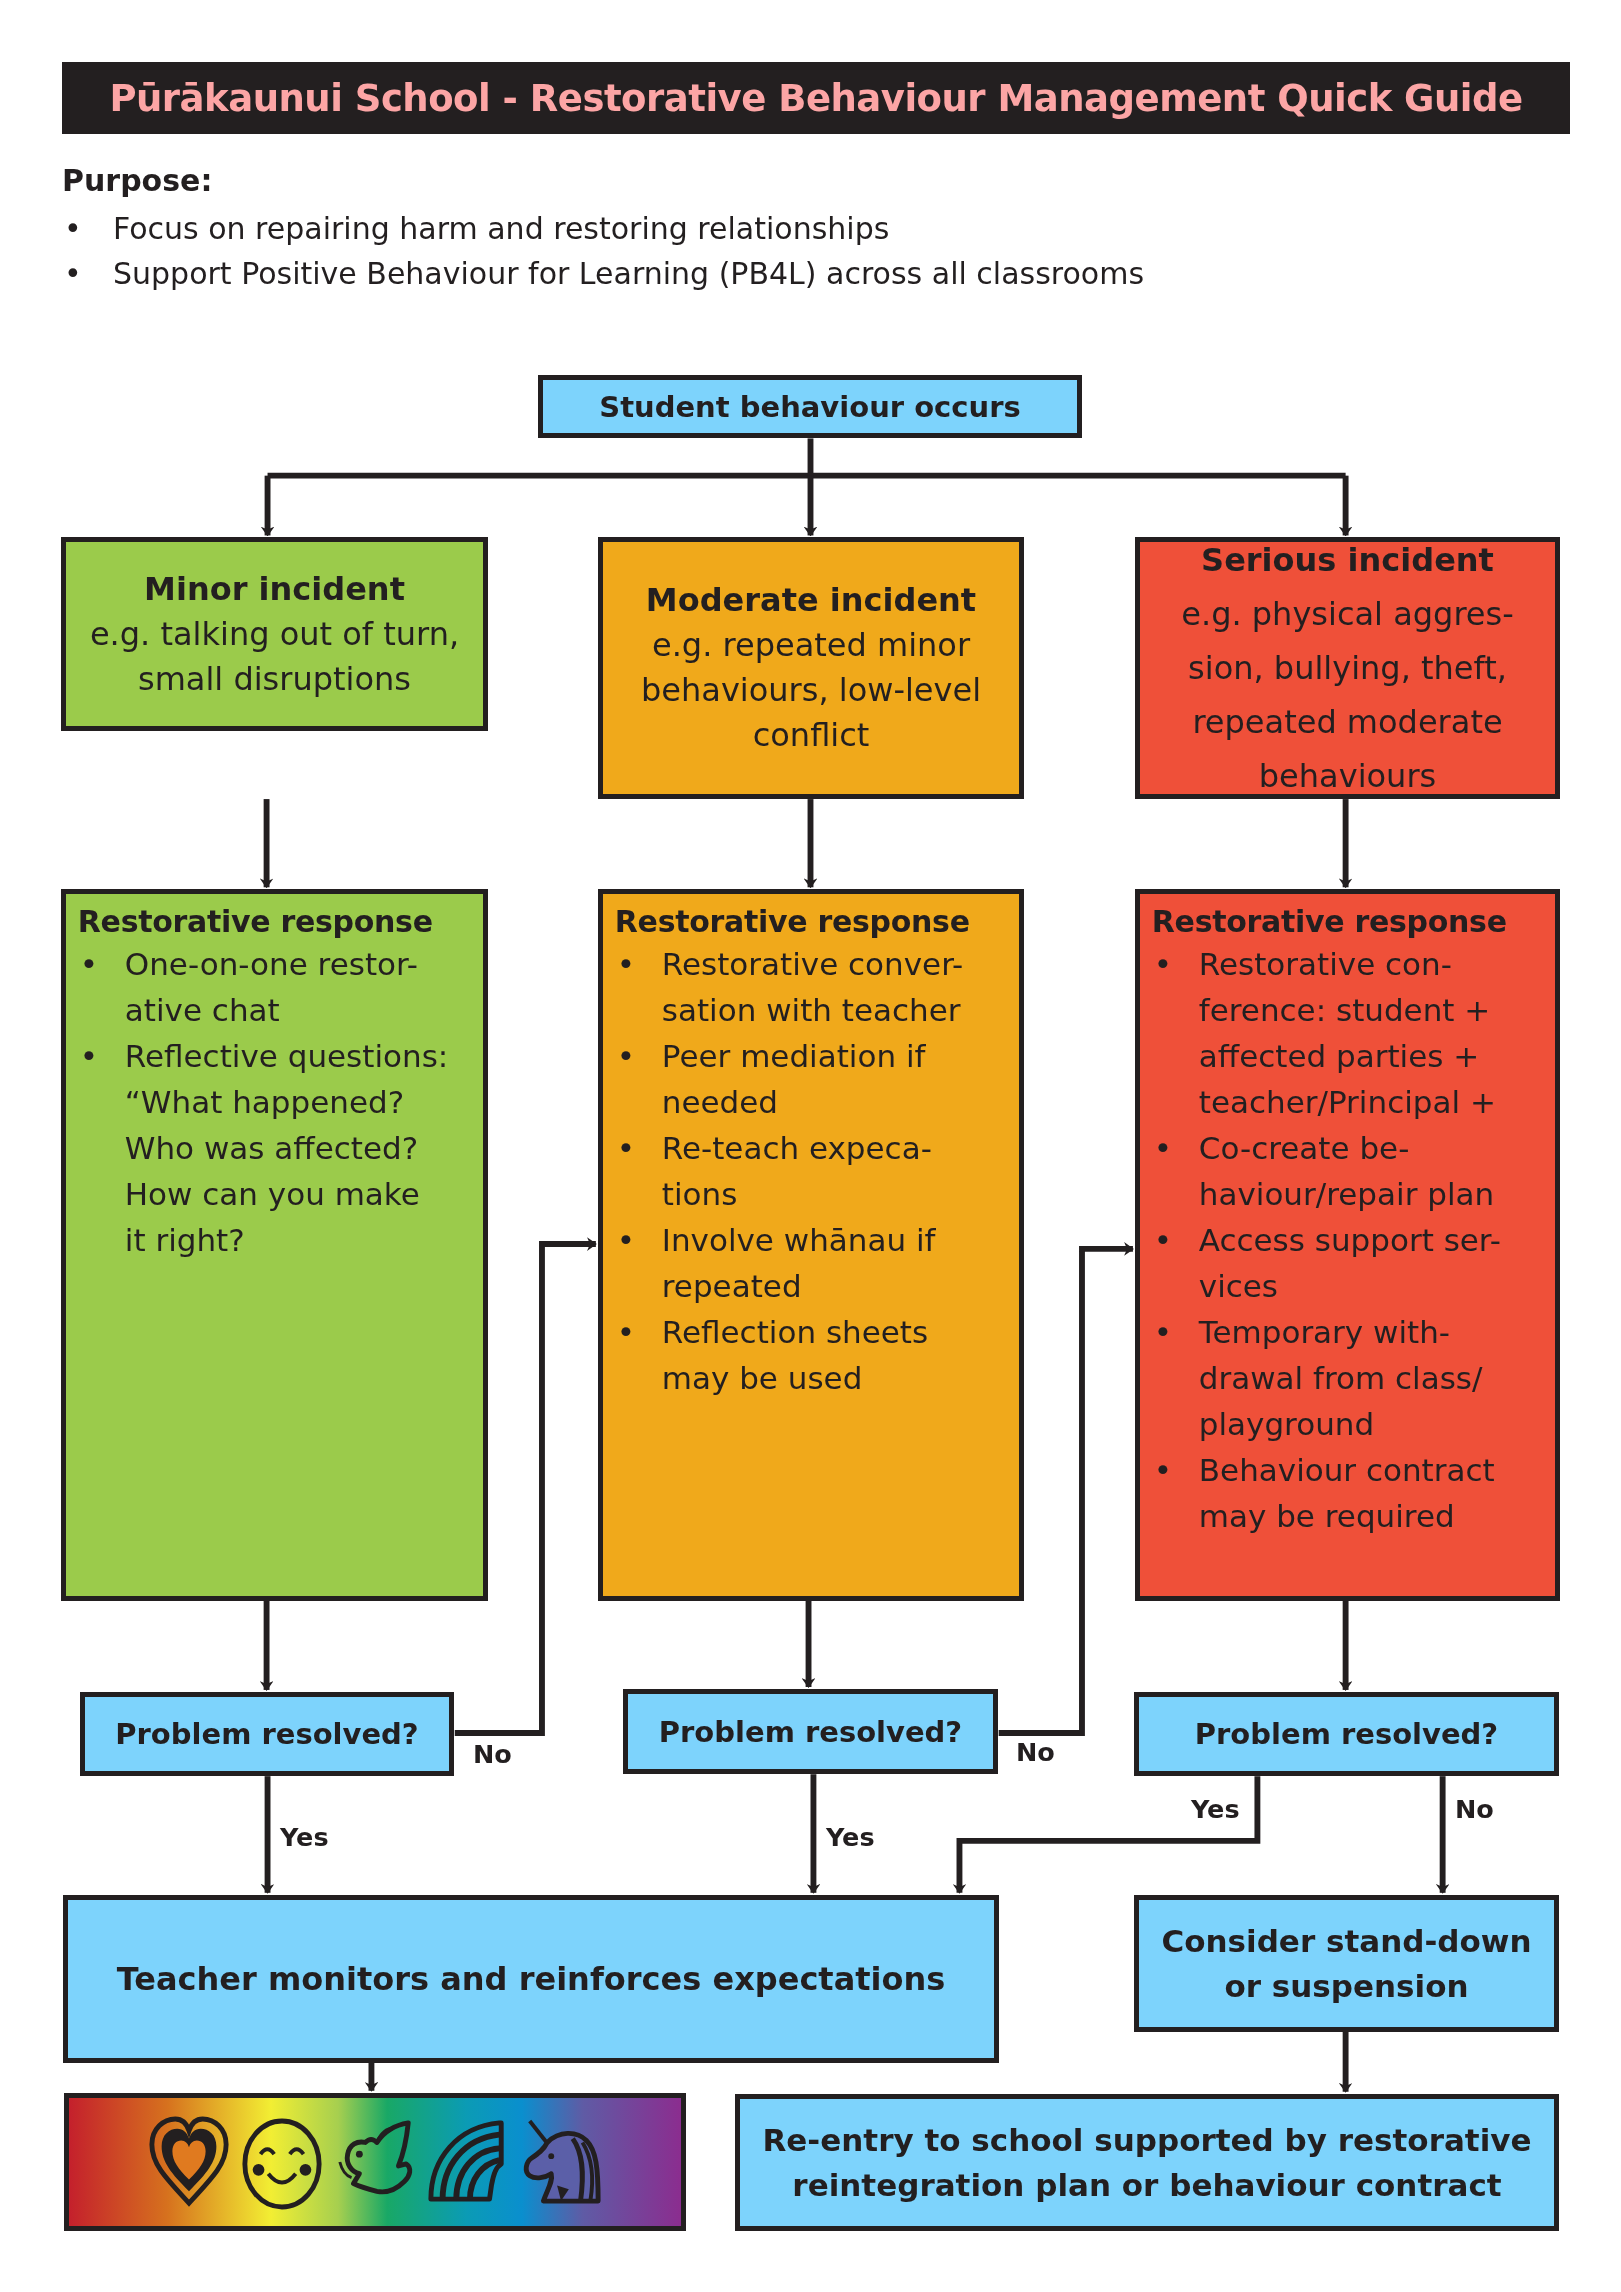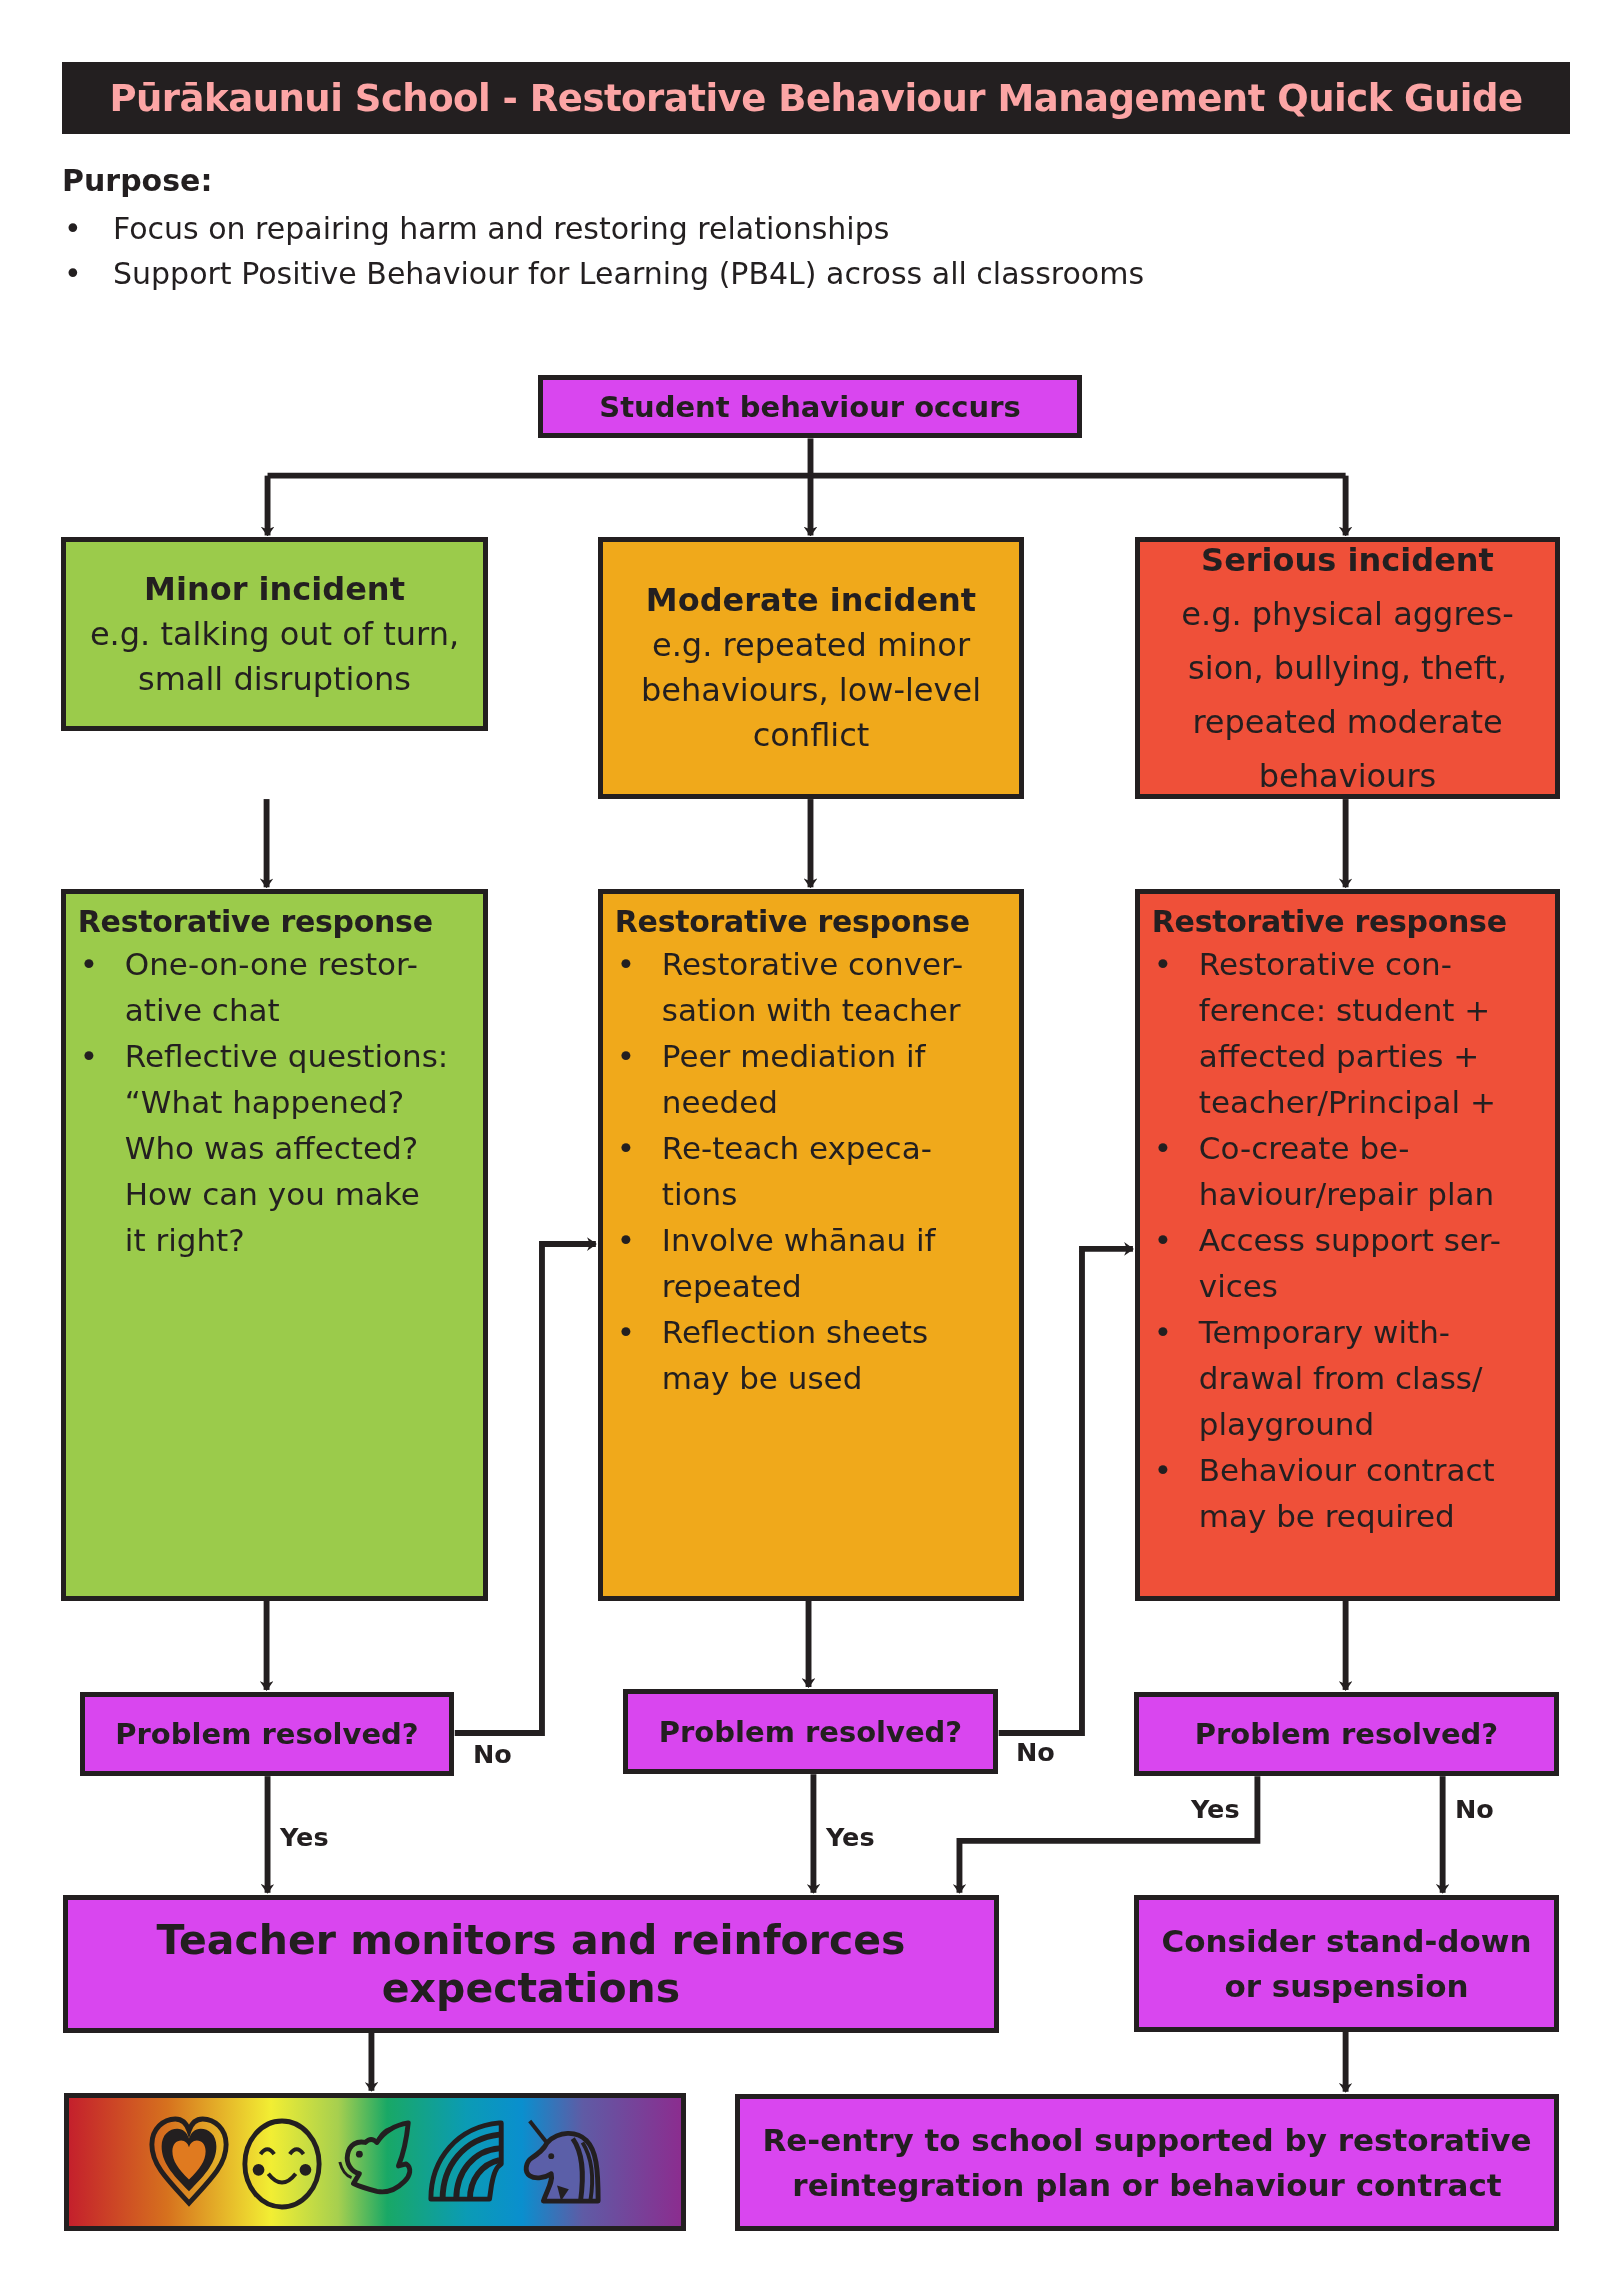--- a/index.html
+++ b/index.html
@@ -6,21 +6,21 @@
   body { width: 1621px; height: 2293px; position: relative; overflow: hidden;
          font-family: "DejaVu Sans", "Liberation Sans", sans-serif; color: #231f20; }
   .abs { position: absolute; box-sizing: border-box; }
   #title-bar { left: 62px; top: 62px; width: 1508px; height: 72px; background: #231f20;
                color: #fca5a5; font-weight: bold; font-size: 37px; display: flex;
                align-items: center; justify-content: center; letter-spacing: -0.5px; }
   #purpose-heading { left: 62px; top: 163px; font-size: 30px; font-weight: bold; }
   .purpose-list { left: 62px; top: 206px; margin: 0; padding: 0; list-style: none; font-size: 30px; }
   .purpose-list li { position: relative; padding-left: 51px; height: 45px; line-height: 45px; white-space: nowrap; }
   .purpose-list li::before { content: "•"; position: absolute; left: 2px; }
-  .box { border: 5.9px solid #231f20; background: #d946ef; }
+  .box { border: 5.9px solid #231f20; background: #7dd3fc; }
   .center-text { display: flex; flex-direction: column; align-items: center; justify-content: center; text-align: center; }
   #start-box { left: 538px; top: 375px; width: 544px; height: 63px; font-weight: bold; font-size: 29px; }
   .incident { font-size: 32px; line-height: 45px; padding: 0 11.8px; }
   .incident .name { font-weight: bold; }
   .green { background: #9bcb4b; }
   .orange { background: #f0a91b; }
   .red { background: #ef5039; }
   #minor-box { left: 61px; top: 537px; width: 427px; height: 194px; }
   #moderate-box { left: 598px; top: 537px; width: 426px; height: 262px; }
   #serious-box { left: 1135px; top: 537px; width: 425px; height: 262px; }
@@ -31,21 +31,21 @@
   .response li::before { content: "•"; position: absolute; left: 2px; }
   .response li .ln { display: block; white-space: nowrap; }
   #minor-resp { left: 61px; top: 889px; width: 427px; height: 712px; }
   #moderate-resp { left: 598px; top: 889px; width: 426px; height: 712px; }
   #serious-resp { left: 1135px; top: 889px; width: 425px; height: 712px; }
   .decision { font-weight: bold; font-size: 29px; }
   #dec-minor { left: 80px; top: 1692px; width: 374px; height: 84px; }
   #dec-moderate { left: 623px; top: 1689px; width: 375px; height: 85px; }
   #dec-serious { left: 1134px; top: 1692px; width: 425px; height: 84px; }
   .lbl { font-weight: bold; font-size: 25.5px; }
-  #teacher-box { left: 63px; top: 1895px; width: 936px; height: 138px; font-weight: bold; font-size: 41px; }
+  #teacher-box { left: 63px; top: 1895px; width: 936px; height: 168px; font-weight: bold; font-size: 32px; }
   #consider-box { left: 1134px; top: 1895px; width: 425px; height: 137px; font-weight: bold; font-size: 31px; line-height: 45px; }
   #reentry-box { left: 735px; top: 2094px; width: 824px; height: 137px; font-weight: bold; font-size: 31px; line-height: 45px; }
   #rainbow-box { left: 64px; top: 2093px; width: 622px; height: 138px; border: 5.9px solid #231f20;
     background: linear-gradient(90deg, #c4202c 0%, #d6711e 16%, #f2ee33 33%, #a6cf4f 44%, #19a866 52%, #0b9bb5 65%, #0a8fce 74%, #5f5ba5 84%, #8b2d8f 100%);
     display: flex; align-items: center; justify-content: space-around; padding: 0 74px; }
   .emoji-icon { width: 86px; height: 98px; display: block; }
   svg#connectors { position: absolute; left: 0; top: 0; }
 </style>
 </head>
 <body>

